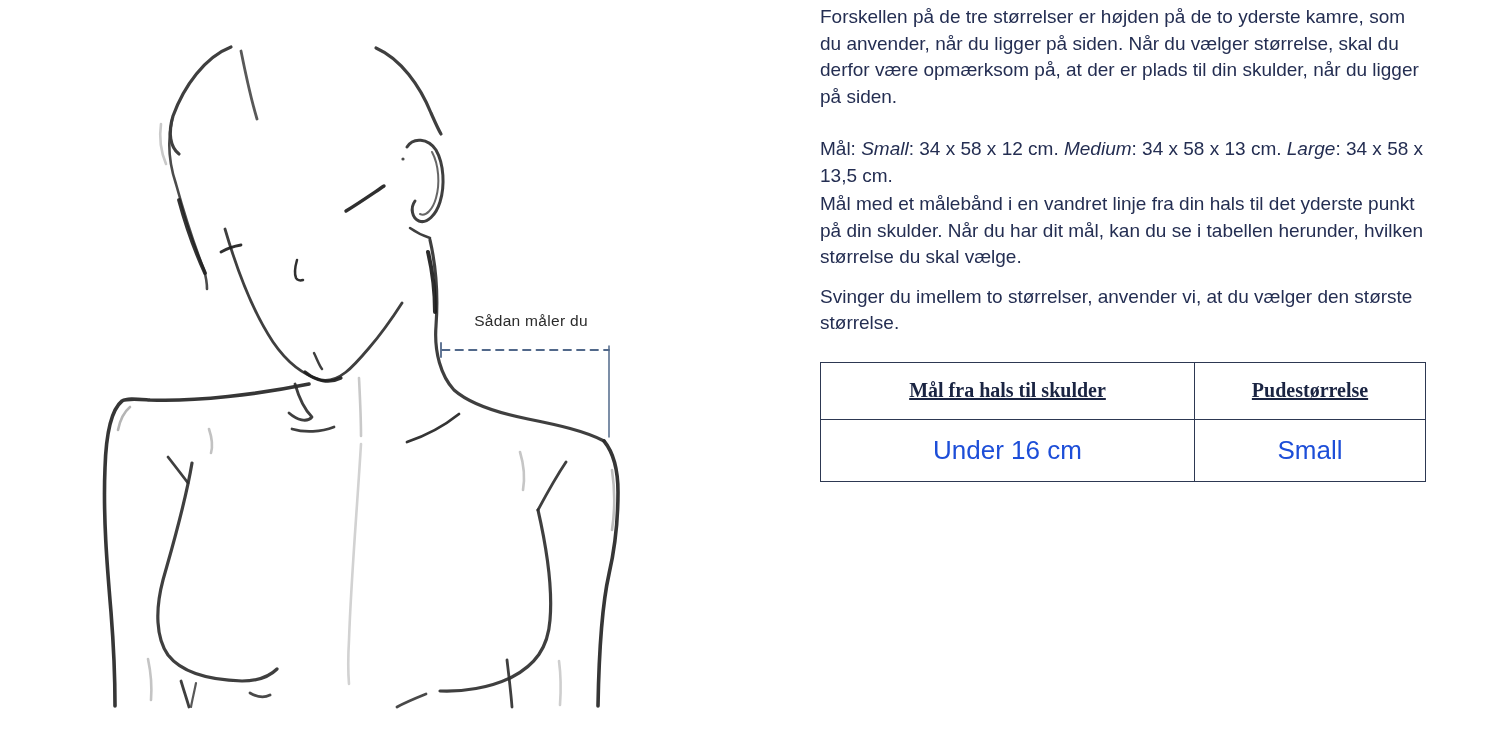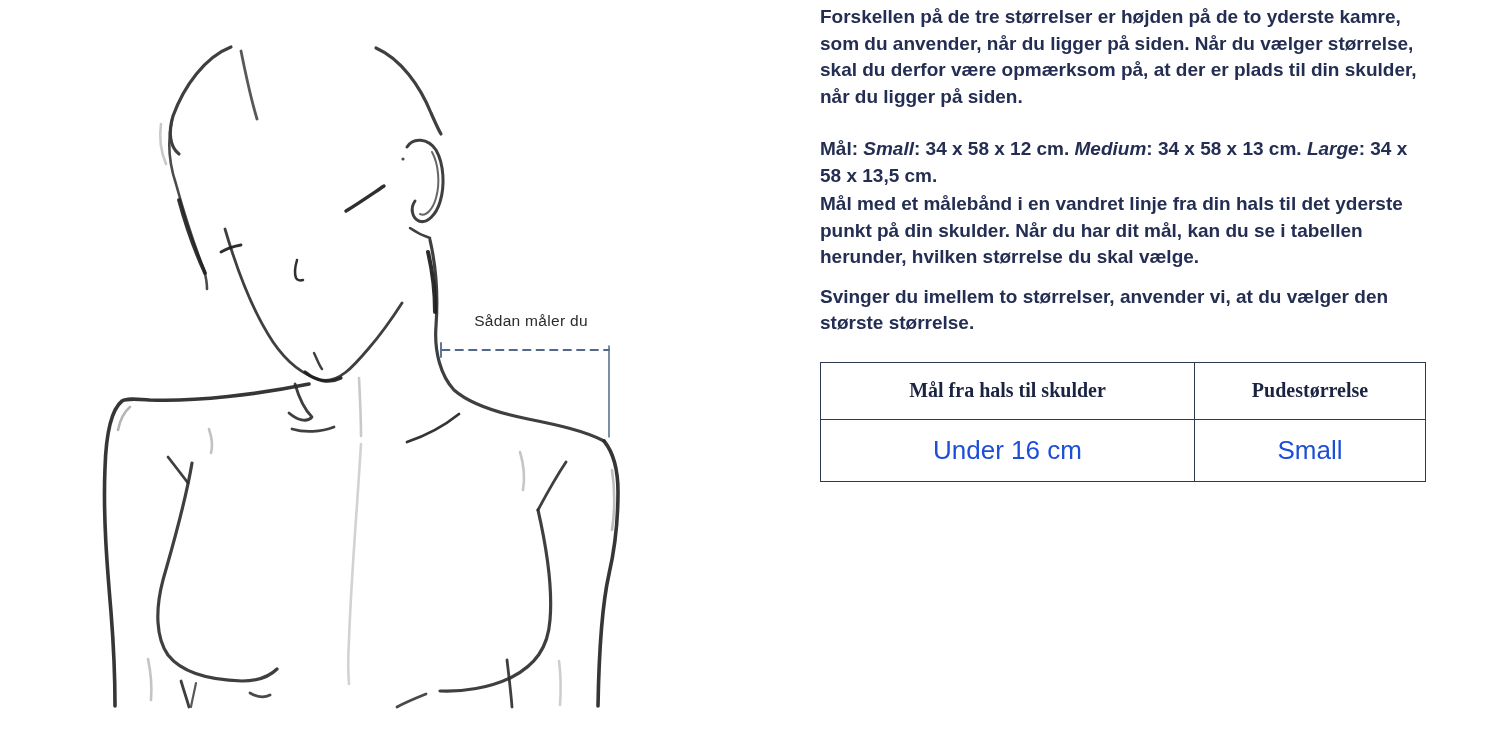--- a/index.html
+++ b/index.html
@@ -47,21 +47,20 @@
     letter-spacing: 0.2px;
     color: #1a2442;
     margin: 0;
   }
   .t1 { margin-top: 30px; }
   .t2 { margin-top: 26px; }
   .body-p {
     font-size: 19px;
     line-height: 26.5px;
     margin: 0;
-    font-weight: bold;
   }
   .p-intro { margin-top: 4px; }
   .p-dimensions { margin-top: 26px; }
   .p-how { margin-top: 2px; }
   .p-note { margin-top: 13px; }
   .it { font-style: italic; }
   
   .size-table {
     margin-top: 25px;
     width: 605px;
@@ -73,20 +72,21 @@
     text-align: center;
     vertical-align: middle;
     padding: 0;
   }
   .size-table th {
     font-family: "Liberation Serif", serif;
     font-weight: 700;
     font-size: 20px;
     color: #1a2442;
     height: 56px;
+    text-decoration: underline;
   }
   .size-table td {
     font-size: 26px;
     color: #1d4ed8;
     height: 61px;
   }
   .col-measure { width: 374px; }
   .col-size { width: 231px; }
 </style>
 </head>

